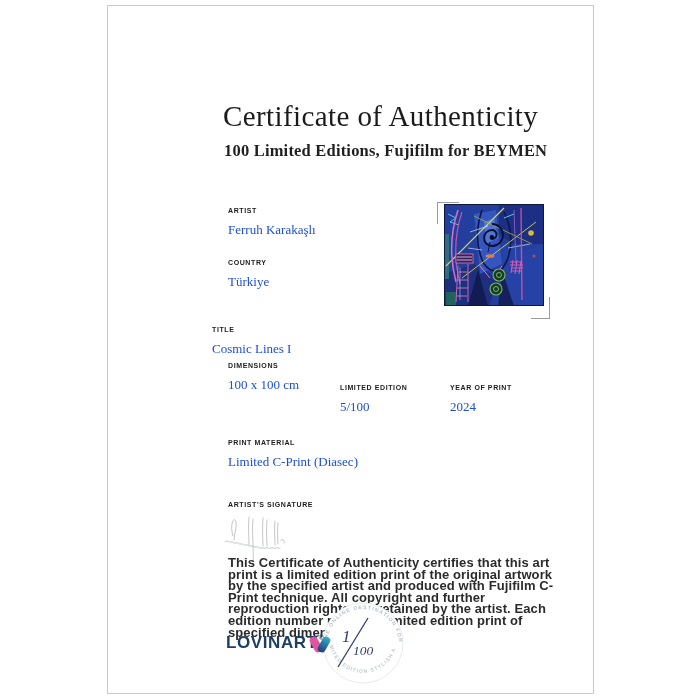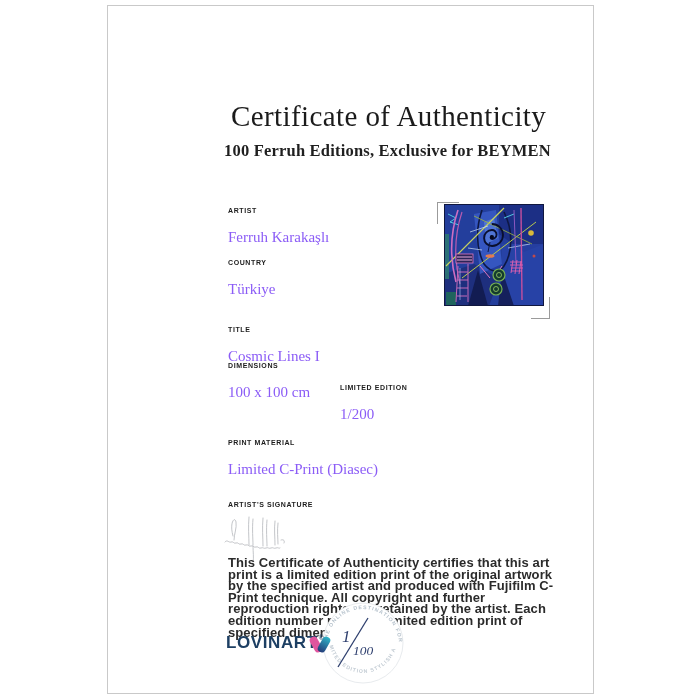--- a/index.html
+++ b/index.html
@@ -1,32 +1,32 @@
 <!DOCTYPE html>
 <html><head>
 <meta charset="utf-8">
 <style>
   html,body{margin:0;padding:0;background:#ffffff;}
   body{width:700px;height:700px;position:relative;font-family:"Liberation Sans",sans-serif;overflow:hidden;}
 
   .page{position:absolute;left:107px;top:5px;width:485px;height:687px;background:#fff;border:1px solid #c9c9c9;}
 
   .title{position:absolute;left:115px;top:92px;font-family:"Liberation Serif",serif;font-size:29px;line-height:36px;
-         color:#1b1b1b;letter-spacing:.4px;white-space:nowrap;font-weight:400;margin-left:8px;}
+         color:#1b1b1b;letter-spacing:.4px;white-space:nowrap;font-weight:400;}
   .subtitle{position:absolute;left:116px;top:134px;font-family:"Liberation Serif",serif;font-size:16.5px;line-height:22px;
          color:#1f1f1f;letter-spacing:.2px;white-space:nowrap;font-weight:700;}
 
   .field{position:absolute;}
   .flabel{font-weight:700;font-size:7px;line-height:9px;letter-spacing:.6px;color:#1c1c1c;white-space:nowrap;
           font-family:"Liberation Sans",sans-serif;}
-  .fvalue{margin-top:13px;font-family:"Liberation Serif",serif;font-size:15px;line-height:19px;color:#8b5cf6;white-space:nowrap;}
+  .fvalue{margin-top:5px;font-family:"Liberation Serif",serif;font-size:13px;line-height:19px;color:#1d4ed8;white-space:nowrap;}
 
   .f-artist{left:120px;top:200px}
   .f-country{left:120px;top:252px}
-  .f-title{left:120px;top:319px}
+  .f-title{left:104px;top:319px}
   .f-dimensions{left:120px;top:355px}
   .f-edition{left:232px;top:377px}
   .f-year{left:342px;top:377px}
   .f-material{left:120px;top:432px}
   .f-signature{left:120px;top:494px}
 
   .bracket-tl{position:absolute;left:329px;top:196px;width:21px;height:21px;
               border-left:1px solid #9b9b9b;border-top:1px solid #9b9b9b;}
   .bracket-br{position:absolute;left:423px;top:291px;width:18px;height:21px;
               border-right:1px solid #9b9b9b;border-bottom:1px solid #9b9b9b;}
@@ -42,21 +42,21 @@
   .brand .rmark{font-size:6.5px;position:relative;top:-8px;left:1px;color:#1d3f63;}
   .heart-svg{position:absolute;left:200px;top:628px;width:24px;height:22px;z-index:3;}
   .stamp-svg{position:absolute;left:213px;top:595px;width:84px;height:84px;z-index:2;}
 </style>
 </head>
 <body>
 
 <div class="page">
 
   <div class="title">Certificate of Authenticity</div>
-  <div class="subtitle">100 Ferruh Editions, Exclusive for BEYMEN</div>
+  <div class="subtitle">100 Limited Editions, Fujifilm for BEYMEN</div>
 
   <div class="field f-artist">
     <div class="flabel">ARTIST</div>
     <div class="fvalue">Ferruh Karakaşlı</div>
   </div>
 
   <div class="field f-country">
     <div class="flabel">COUNTRY</div>
     <div class="fvalue">Türkiye</div>
   </div>
@@ -66,23 +66,27 @@
     <div class="fvalue">Cosmic Lines I</div>
   </div>
 
   <div class="field f-dimensions">
     <div class="flabel">DIMENSIONS</div>
     <div class="fvalue">100 x 100 cm</div>
   </div>
 
   <div class="field f-edition">
     <div class="flabel">LIMITED EDITION</div>
-    <div class="fvalue">1/200</div>
+    <div class="fvalue">5/100</div>
   </div>
 
+  <div class="field f-year">
+    <div class="flabel">YEAR OF PRINT</div>
+    <div class="fvalue">2024</div>
+  </div>
 
   <div class="field f-material">
     <div class="flabel">PRINT MATERIAL</div>
     <div class="fvalue">Limited C-Print (Diasec)</div>
   </div>
 
   <div class="field f-signature">
     <div class="flabel">ARTIST'S SIGNATURE</div>
   </div>
 

